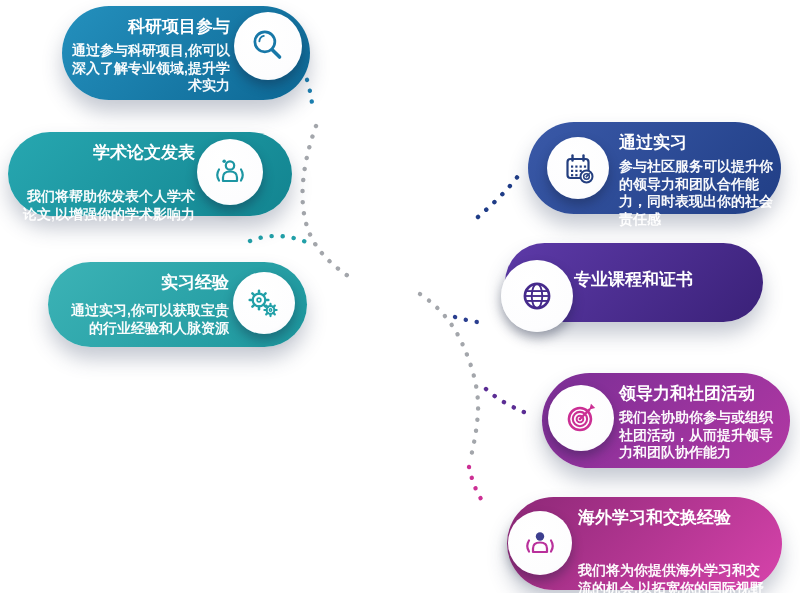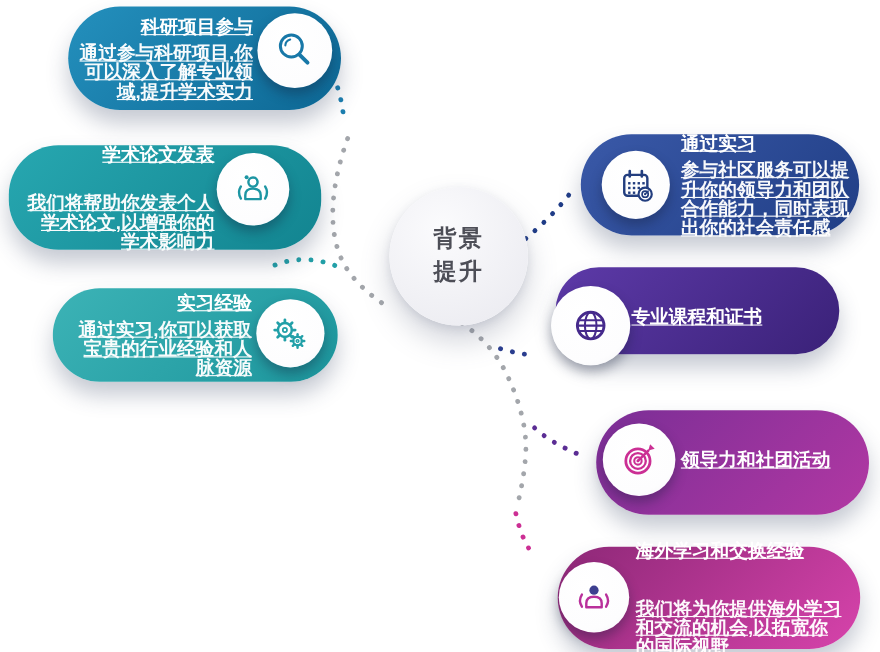--- a/index.html
+++ b/index.html
@@ -13,38 +13,37 @@
     position:absolute;left:354px;top:170px;width:126px;height:126px;border-radius:50%;
     background:radial-gradient(circle at 38% 30%, #fbfbfd 0%, #ededf2 78%, #e7e7ee 100%);
     box-shadow:0 14px 26px rgba(95,100,125,.28), 0 3px 8px rgba(95,100,125,.15);
     display:flex;flex-direction:column;align-items:center;justify-content:center;
   }
   .center-circle .line{
     color:#4d4e57;font-size:21px;font-weight:bold;line-height:30px;letter-spacing:2px;
   }
   
   .card{
-    position:absolute;color:#fff;display:flex;flex-direction:column;justify-content:center;
+    position:absolute;color:#fff;display:flex;flex-direction:column;justify-content:space-between;
     box-shadow:0 12px 20px rgba(45,60,95,.28);
-    text-decoration:underline;
   }
   .card.left{align-items:flex-end;text-align:right;}
   .card.right{align-items:flex-start;text-align:left;}
   .card .title{font-weight:bold;font-size:17px;line-height:22px;margin-bottom:4px;}
-  .card .body{font-size:17px;line-height:17.5px;font-weight:bold;opacity:.97;}
+  .card .body{font-size:14px;line-height:17.5px;font-weight:bold;opacity:.97;}
   .icon-circle{
     position:absolute;border-radius:50%;background:radial-gradient(circle at 40% 32%, #ffffff 0%, #fdfdfe 70%, #f1f1f5 100%);
     box-shadow:0 6px 11px rgba(20,30,55,.35);
     display:flex;align-items:center;justify-content:center;
   }
   .icon-circle svg{display:block;}
   
   #card0{left:62px;top:6px;width:248px;height:94px;border-radius:47px;padding:10px 80px 10px 10px;box-sizing:border-box;}
   #card0 .icon-circle{left:172px;top:6px;width:68px;height:68px;}
-  #card1{left:8px;top:132px;width:284px;height:95px;border-radius:45px;padding:10px 97px 10px 14px;box-sizing:border-box;gap:20px;}
+  #card1{left:8px;top:132px;width:284px;height:84px;border-radius:45px;padding:10px 97px 10px 14px;box-sizing:border-box;gap:20px;}
   #card1 .icon-circle{left:189px;top:7px;width:66px;height:66px;}
   #card2{left:48px;top:262px;width:259px;height:85px;border-radius:43px;padding:10px 78px 10px 12px;box-sizing:border-box;}
   #card2 .icon-circle{left:185px;top:10px;width:62px;height:62px;}
   #card3{left:528px;top:122px;width:253px;height:92px;border-radius:46px;padding:10px 6px 10px 91px;box-sizing:border-box;}
   #card3 .icon-circle{left:19px;top:15px;width:62px;height:62px;}
   #card4{left:505px;top:243px;width:258px;height:79px;border-radius:55px;padding:26px 10px 10px 69px;box-sizing:border-box;}
   #card4 .icon-circle{left:-4px;top:17px;width:72px;height:72px;}
   #card5{left:542px;top:373px;width:248px;height:95px;border-radius:48px;padding:10px 10px 10px 77px;box-sizing:border-box;}
   #card5 .icon-circle{left:6px;top:12px;width:66px;height:66px;}
   #card6{left:507px;top:497px;width:275px;height:93px;border-radius:47px;padding:10px 14px 10px 71px;box-sizing:border-box;gap:29px;}
@@ -62,24 +61,20 @@
       <path d="M246,140 C262,146 280,156 293,167" stroke="#22a0a8"></path>
       <path d="M250,241 C270,233 291,235 311,244" stroke="#22a0a8"></path>
       <path d="M478,217 C492,205 509,189 521,172" stroke="#1f3c87"></path>
       <path d="M420,294 C438,306 452,322 461,341 C472,364 479,389 478,411 C477,431 473,448 470,461" stroke="#a3a6ab"></path>
       <path d="M455,317 C465,320 475,322 485,323" stroke="#2a3e8f"></path>
       <path d="M486,389 C498,400 512,407 526,413" stroke="#5b2d94"></path>
       <path d="M469,467 C472,481 477,495 486,506" stroke="#cc2f94"></path>
     </g>
   </svg>
 
-  <div class="center-circle">
-    <div class="line">背景</div>
-    <div class="line">提升</div>
-  </div>
 
   <div class="card left" id="card0" style="background: linear-gradient(135deg, rgb(36, 144, 189) 0%, rgb(13, 103, 148) 100%);">
     <div class="title">科研项目参与</div>
     <div class="body">通过参与科研项目,你可以深入了解专业领域,提升学术实力</div>
     <div class="icon-circle">
       <svg width="42" height="42" viewBox="0 0 40 40">
         <g stroke="#1878a8" fill="none">
           <circle cx="17" cy="16" r="9.5" stroke-width="2.6"></circle>
           <path d="M11.8,15.5 A5.6,5.6 0 0 1 16,10.4" stroke-width="1.8" stroke-linecap="round"></path>
           <path d="M24,23.5 L31,30.5" stroke-width="3.4" stroke-linecap="round"></path>
@@ -178,20 +173,21 @@
           <path d="M10.5,15.5 H29.5" stroke-width="1.7"></path>
           <path d="M9,20 H31" stroke-width="1.7"></path>
           <path d="M10.5,24.5 H29.5" stroke-width="1.7"></path>
         </g>
       </svg>
     </div>
   </div>
 
   <div class="card right" id="card5" style="background: linear-gradient(135deg, rgb(122, 46, 150) 0%, rgb(178, 56, 163) 100%);">
     <div class="title">领导力和社团活动</div>
+    <div class="body">我们会协助你参与或组织社团活动，从而提升领导力和团队协作能力</div>
     <div class="icon-circle">
       <svg width="42" height="42" viewBox="0 0 40 40">
         <g stroke="#cb2f94" fill="none" stroke-linecap="round">
           <circle cx="19" cy="21" r="10.5" stroke-width="2.4"></circle>
           <circle cx="19" cy="21" r="6.8" stroke-width="2"></circle>
           <circle cx="19" cy="21" r="3.2" stroke-width="1.8"></circle>
           <path d="M19,21 L28,12" stroke-width="2.2"></path>
         </g>
         <circle cx="19" cy="21" r="1.2" fill="#cb2f94"></circle>
         <path d="M28,12 l5.5,-1.5 -4,-4 -1.5,5.5 z" fill="#cb2f94"></path>

